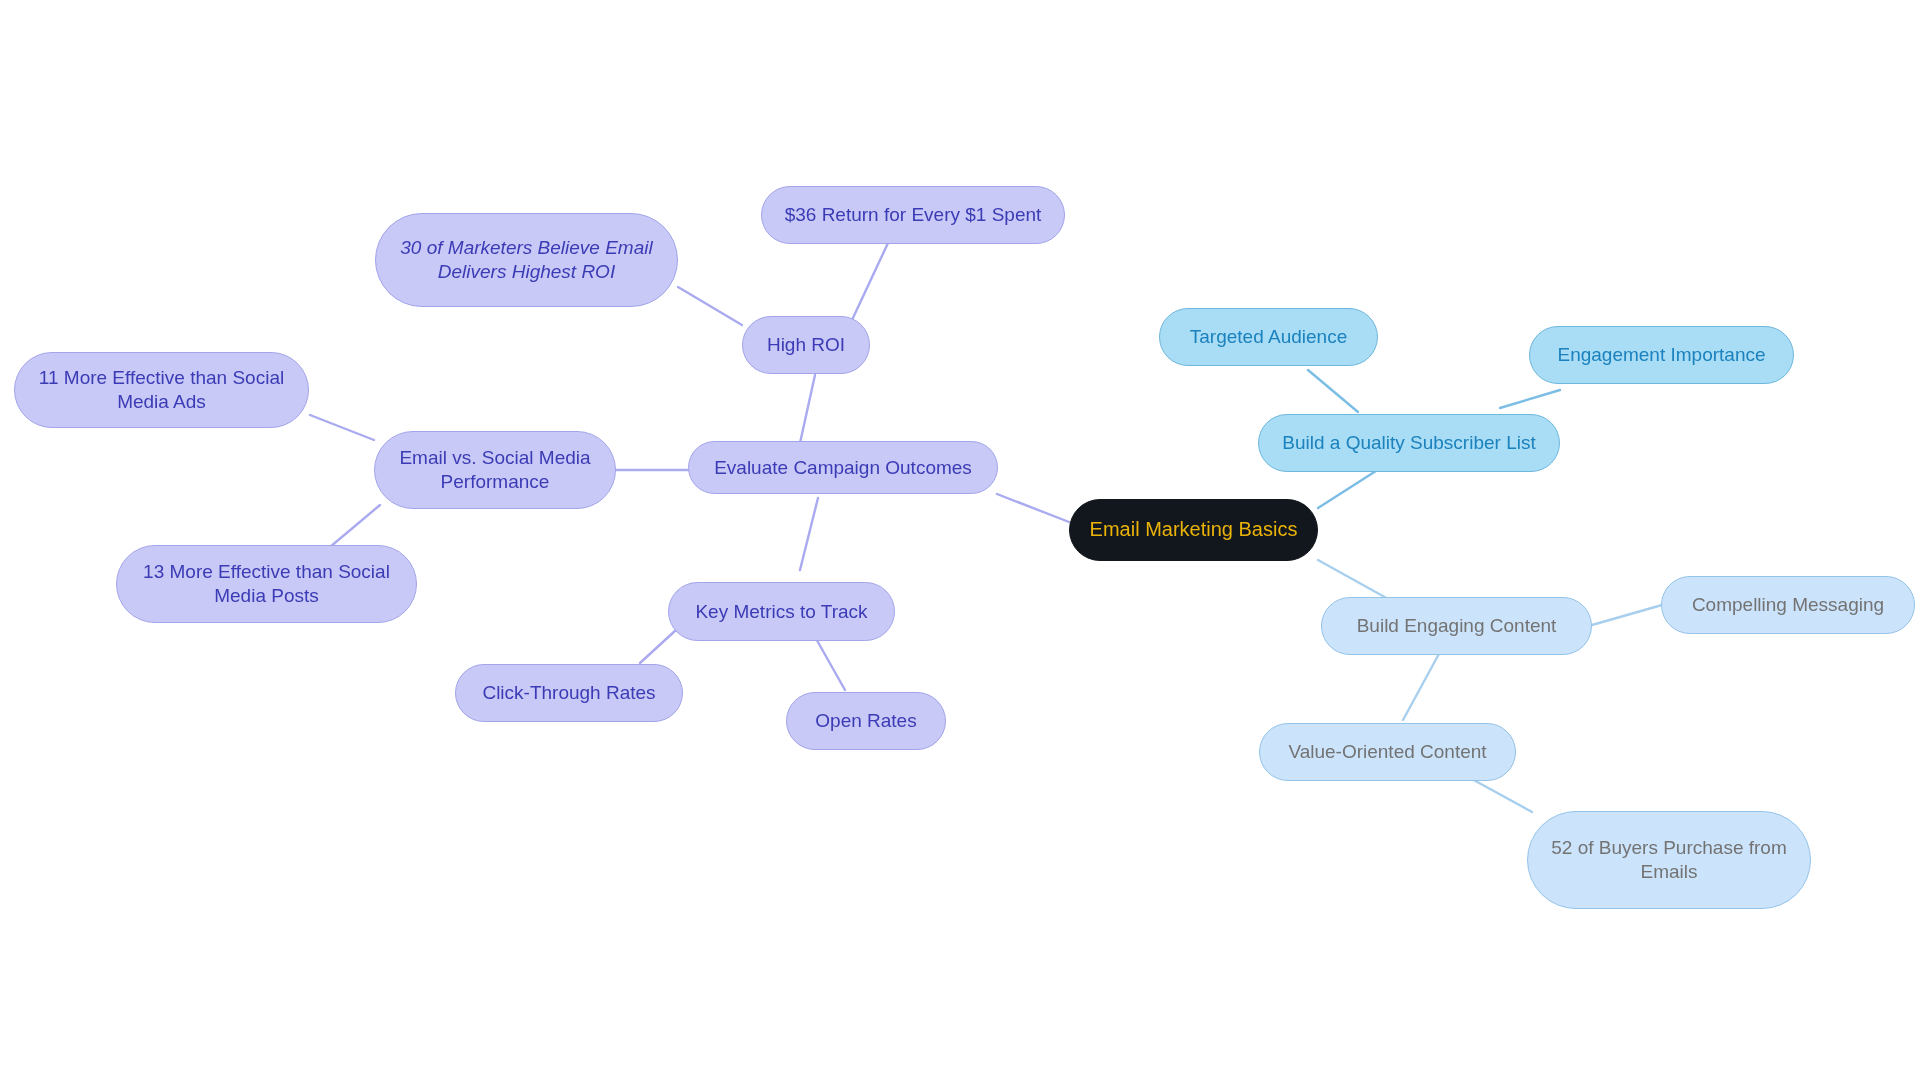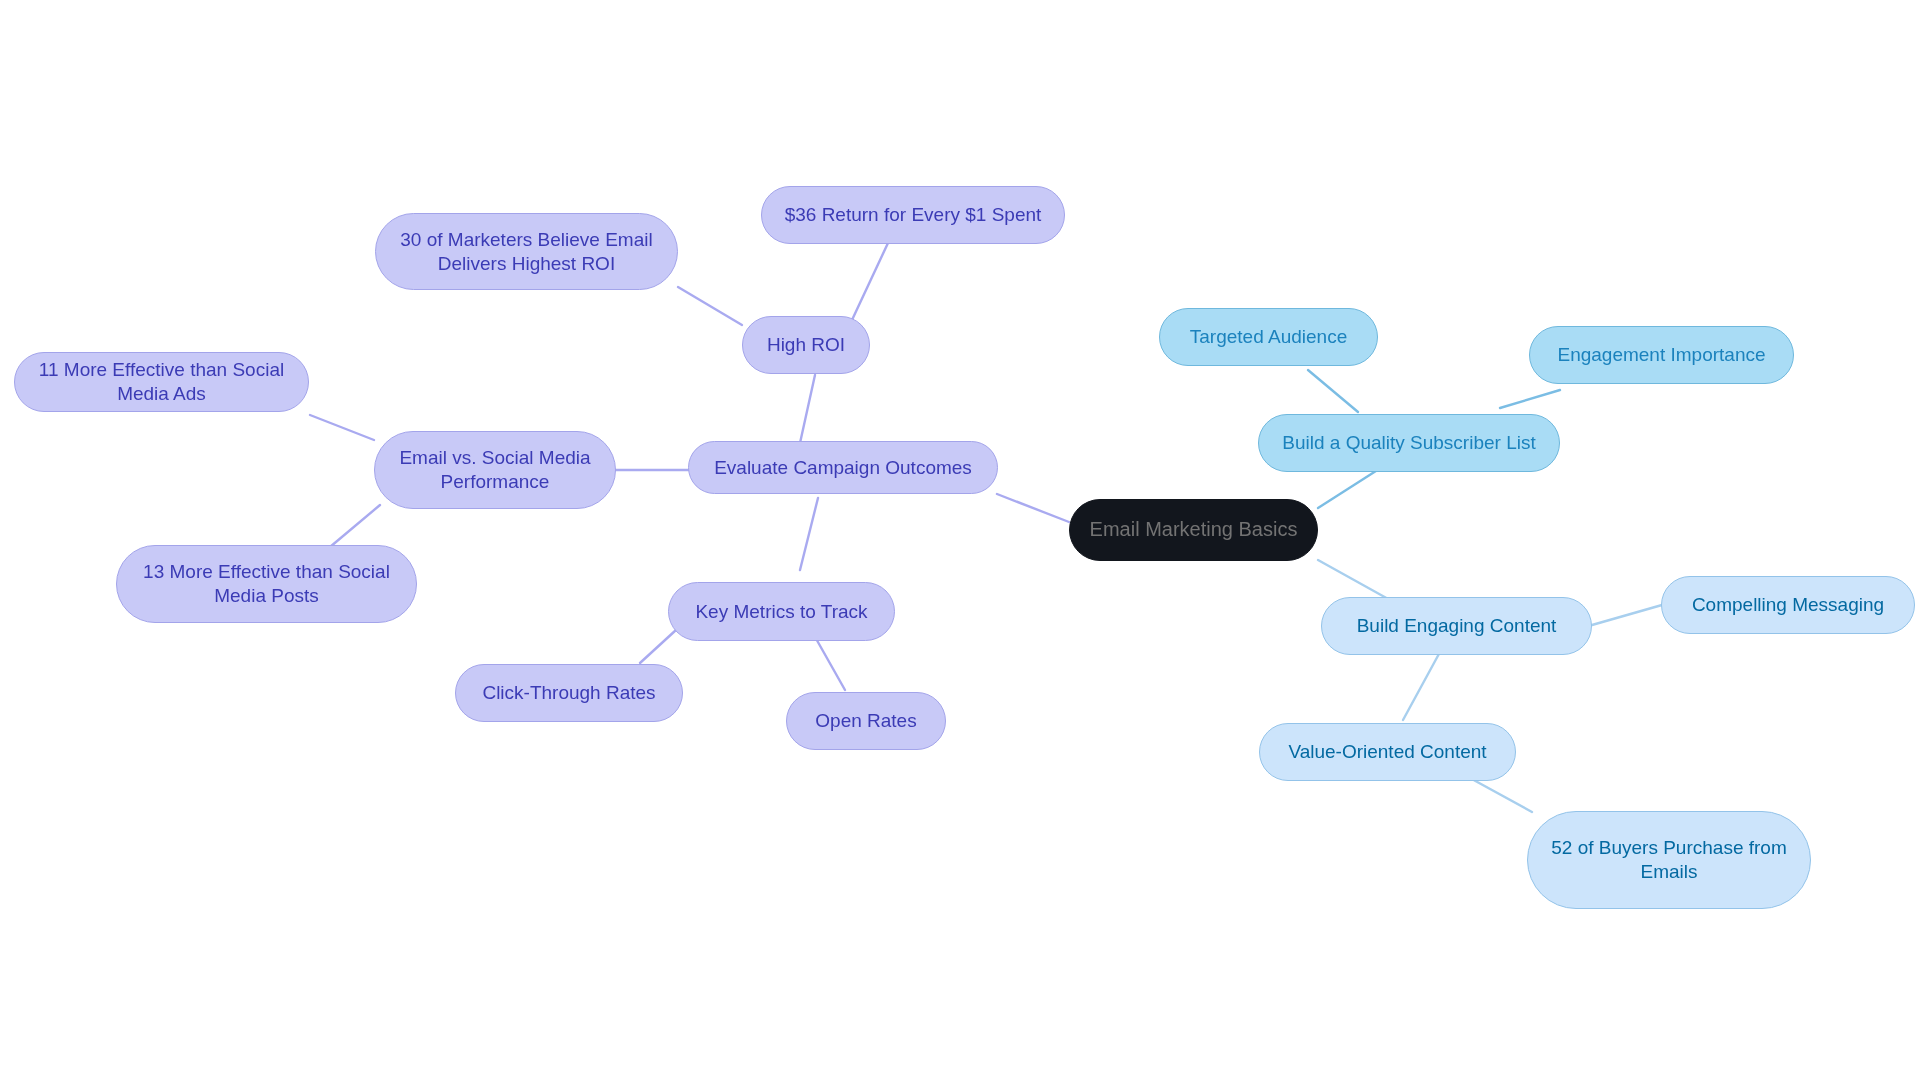--- a/index.html
+++ b/index.html
@@ -38,40 +38,40 @@
     border-radius: 999px;
     border-style: solid;
     border-width: 1px;
     line-height: 1.26;
     padding: 15px 10px;
     white-space: pre-line;
   }
   .node.root {
     background: #12161d;
     border-color: #12161d;
-    color: #737373;
+    color: #eab308;
     font-size: 20px;
     border-radius: 34px;
   }
   .node.purple {
     background: #c8c9f7;
     border-color: #a3a4ea;
     color: #3b3bb5;
     font-size: 19px;
   }
   .node.cyan {
     background: #a9dcf5;
     border-color: #6fb8dd;
     color: #1b82bd;
     font-size: 19px;
   }
   .node.lightblue {
     background: #cce4fb;
     border-color: #93c3e9;
-    color: #0369a1;
+    color: #737373;
     font-size: 19px;
   }
 </style>
 </head>
 <body>
 
 <div id="canvas">
 
   <svg id="edge-layer" viewBox="0 0 1920 1083" width="1920" height="1083" xmlns="http://www.w3.org/2000/svg">
     <g fill="none" stroke-width="2.4" stroke-linecap="round">
@@ -121,31 +121,31 @@
   </div>
 
   <div class="node purple" style="left:742px; top:316px; width:128px; height:58px;">
     <span>High ROI</span>
   </div>
 
   <div class="node purple" style="left:761px; top:186px; width:304px; height:58px;">
     <span>$36 Return for Every $1 Spent</span>
   </div>
 
-  <div class="node purple" style="left:375px; top:213px; width:303px; height:77px;">
+  <div class="node purple" style="left:375px; top:213px; width:303px; height:94px;font-style:italic;">
     <span>30 of Marketers Believe Email
 Delivers Highest ROI</span>
   </div>
 
   <div class="node purple" style="left:374px; top:431px; width:242px; height:78px;">
     <span>Email vs. Social Media
 Performance</span>
   </div>
 
-  <div class="node purple" style="left:14px; top:352px; width:295px; height:60px;">
+  <div class="node purple" style="left:14px; top:352px; width:295px; height:76px;">
     <span>11 More Effective than Social
 Media Ads</span>
   </div>
 
   <div class="node purple" style="left:116px; top:545px; width:301px; height:78px;">
     <span>13 More Effective than Social
 Media Posts</span>
   </div>
 
   <div class="node purple" style="left:668px; top:571px; width:227px; height:59px;margin-top:11px;">

